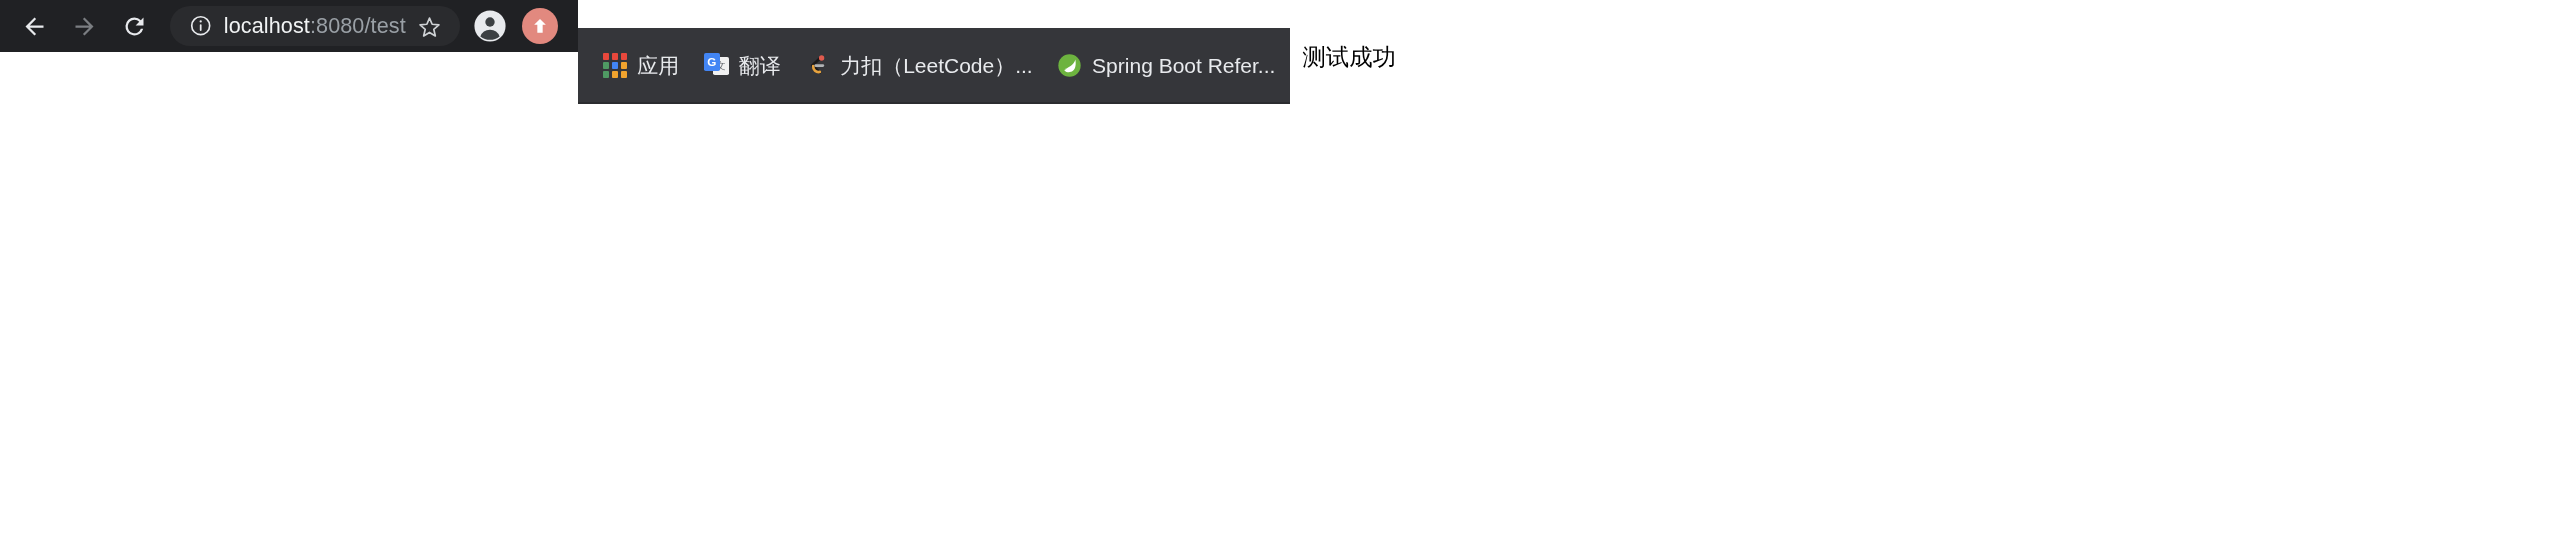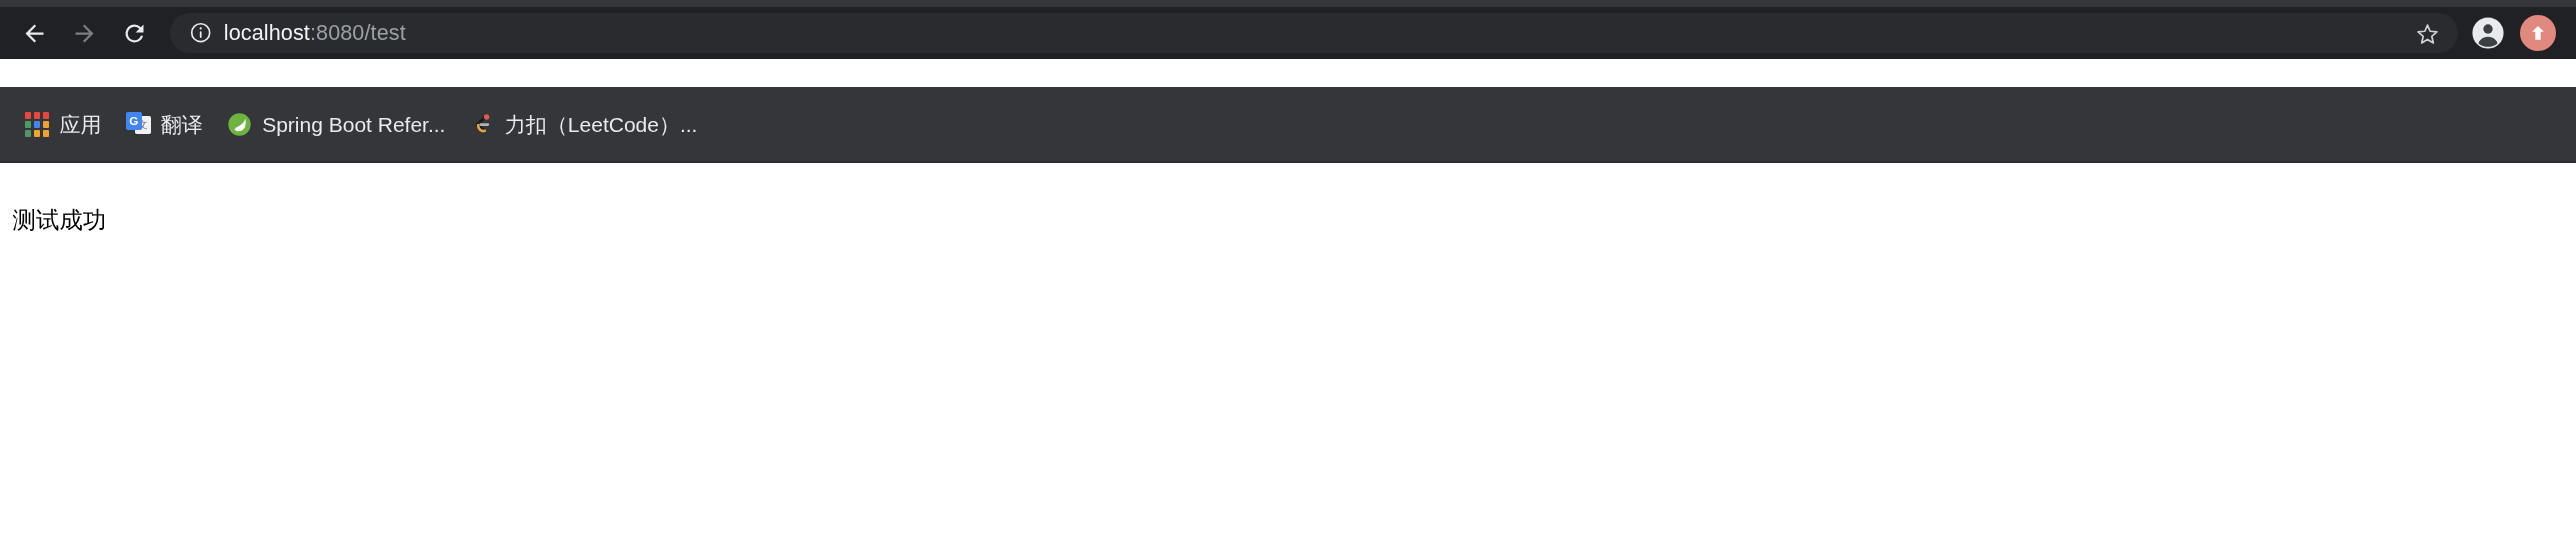--- a/index.html
+++ b/index.html
@@ -12,21 +12,21 @@
     height: 557px;
     overflow: hidden;
     font-family: "Liberation Sans", "DejaVu Sans", sans-serif;
   }
 
   
   #browser {
     width: 2576px;
     height: 557px;
     display: flex;
-    flex-direction: column;
+    flex-direction: row;
     background: #ffffff;
   }
 
   
   .tabstrip-edge {
     height: 7.2px;
     background: #35363a;
     flex: 0 0 auto;
   }
 
@@ -298,40 +298,40 @@
           <span class="gt-white">文</span>
           <span class="gt-blue">G</span>
         </span>
       </span>
       <span class="bm-label">翻译</span>
     </div>
 
     <div class="bm-item">
       <span class="bm-icon">
         <svg width="25" height="25" viewBox="0 0 28 28">
-          <circle cx="14" cy="14" r="12.5" fill="#6db33f"></circle>
-          <path d="M20.5 7.2c-1.4 5.2-5.1 7.6-9 9.2-2 .8-3 1.9-3.3 3.1 2.6 2.6 6.7 2.9 9.6.5 2.9-2.4 3.8-7.2 2.7-12.8z" fill="#ffffff"></path>
-          <path d="M8.6 19.3c.4-1.3 1.6-2.3 3.4-3.1" fill="none" stroke="#6db33f" stroke-width="0.9"></path>
-        </svg>
-      </span>
-      <span class="bm-label">Spring Boot Refer...</span>
-    </div>
-
-    <div class="bm-item">
-      <span class="bm-icon">
-        <svg width="25" height="25" viewBox="0 0 28 28">
           <path d="M16.5 6.2 L8.2 14 L16.5 21.8" fill="none" stroke="#1a1a1a" stroke-width="3.2" stroke-linecap="round" stroke-linejoin="round"></path>
           <path d="M9.2 14.6 a6.2 6.2 0 0 0 7.4 6.6" fill="none" stroke="#e7a33e" stroke-width="3" stroke-linecap="round"></path>
           <rect x="10.5" y="12.6" width="11" height="3" rx="1.5" fill="#b0b3b5"></rect>
           <circle cx="18.6" cy="5.6" r="3" fill="#e05b4e"></circle>
         </svg>
       </span>
       <span class="bm-label">力扣（LeetCode）...</span>
     </div>
 
+    <div class="bm-item">
+      <span class="bm-icon">
+        <svg width="25" height="25" viewBox="0 0 28 28">
+          <circle cx="14" cy="14" r="12.5" fill="#6db33f"></circle>
+          <path d="M20.5 7.2c-1.4 5.2-5.1 7.6-9 9.2-2 .8-3 1.9-3.3 3.1 2.6 2.6 6.7 2.9 9.6.5 2.9-2.4 3.8-7.2 2.7-12.8z" fill="#ffffff"></path>
+          <path d="M8.6 19.3c.4-1.3 1.6-2.3 3.4-3.1" fill="none" stroke="#6db33f" stroke-width="0.9"></path>
+        </svg>
+      </span>
+      <span class="bm-label">Spring Boot Refer...</span>
+    </div>
+
   </div>
 
   <div class="content">
     <p class="page-text">测试成功</p>
   </div>
 
 </div>
 
 
 </body></html>

